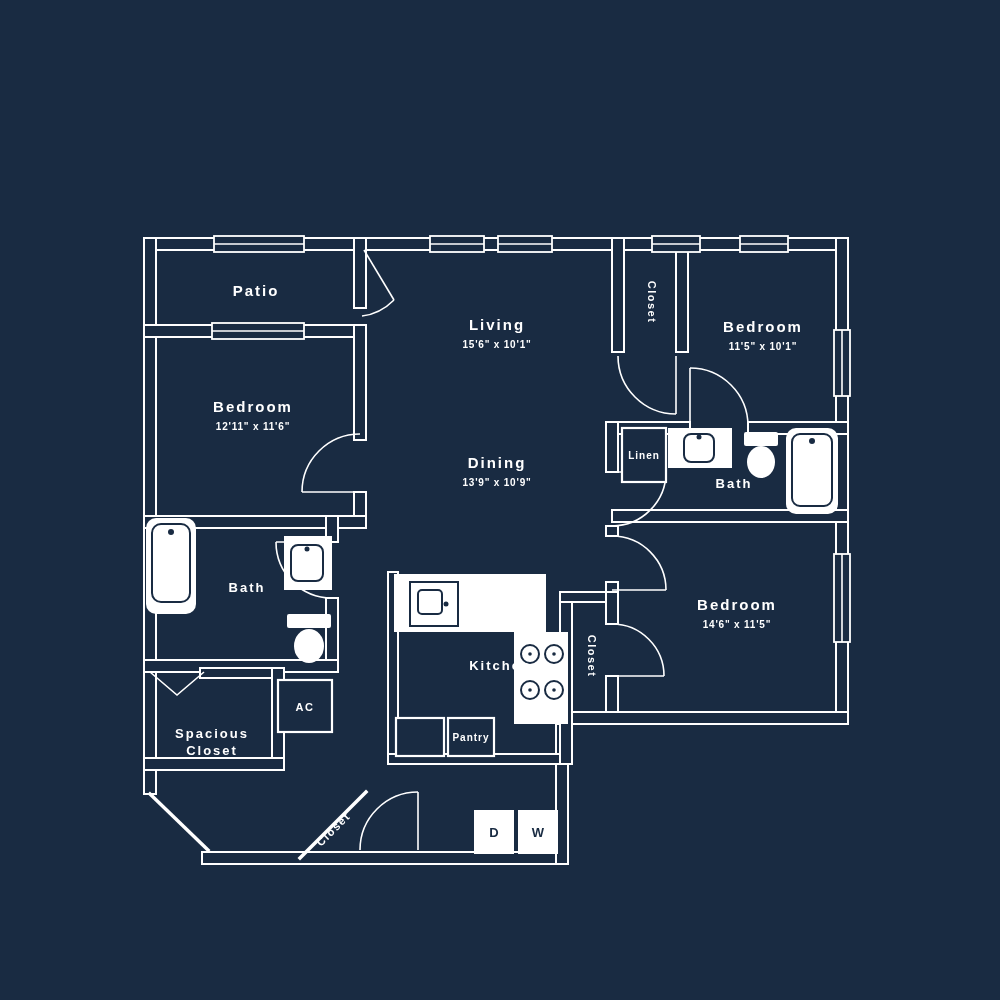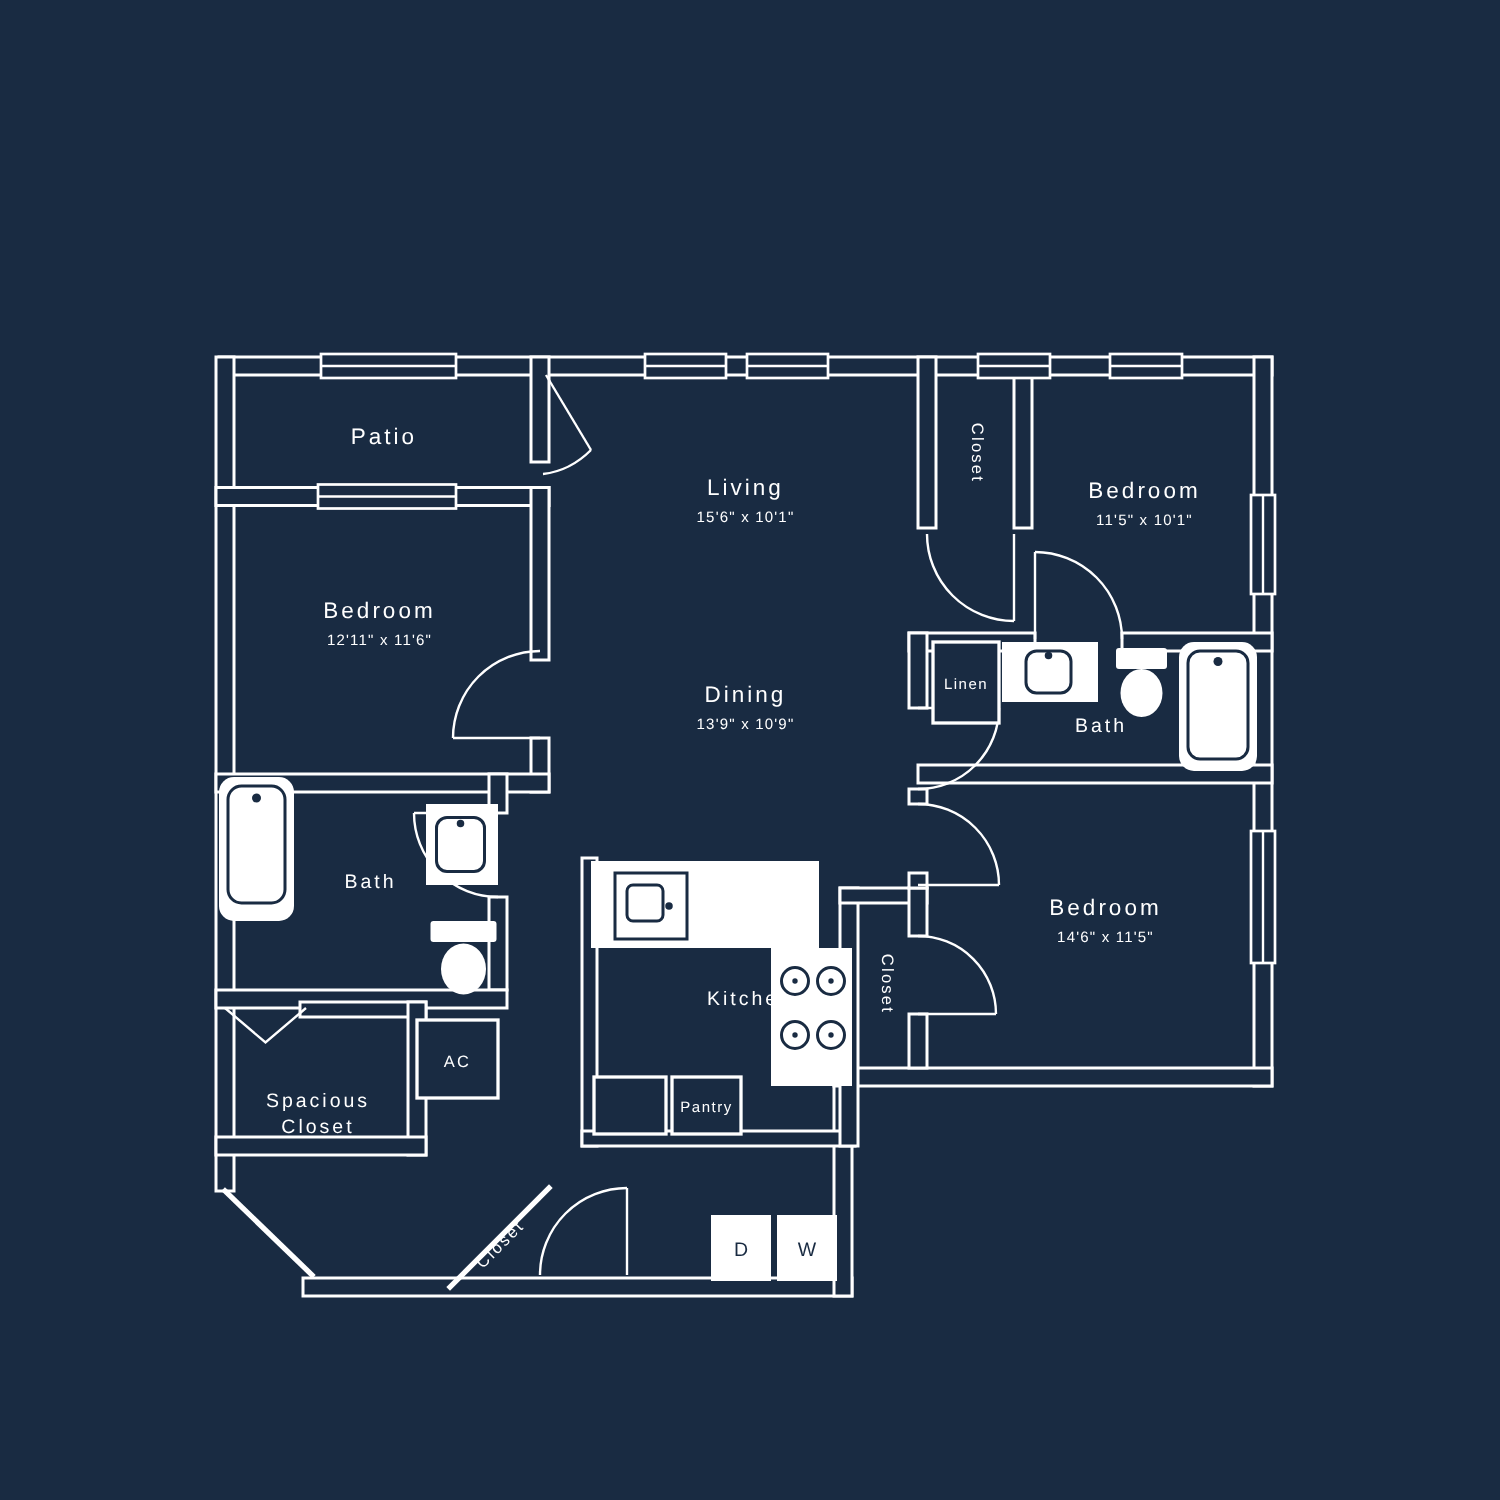--- a/index.html
+++ b/index.html
@@ -1,16 +1,16 @@
 <!DOCTYPE html>
 <html><head>
 <meta charset="utf-8">
 <style>
   html,body { margin:0; padding:0; background:#192B42; }
-  .canvas { position:relative; width:1000px; height:1000px; background:#8b5cf6; overflow:hidden; }
+  .canvas { position:relative; width:1000px; height:1000px; background:#8b5cf6; overflow:hidden;font-weight:bold; }
   svg { display:block; }
   .wall  { fill:#192B42; stroke:#FFFFFF; stroke-width:2; }
   .wline { stroke:#FFFFFF; stroke-width:3.5; fill:none; stroke-linecap:square; }
   .thin  { stroke:#FFFFFF; stroke-width:1.6; fill:none; }
   .winbox{ fill:#192B42; stroke:#FFFFFF; stroke-width:1.8; }
   .fixw  { fill:#FFFFFF; stroke:none; }
   .fixn  { fill:none; stroke:#192B42; stroke-width:2; }
   .dotn  { fill:#192B42; stroke:none; }
   .box   { fill:#192B42; stroke:#FFFFFF; stroke-width:2.2; }
   text   { font-family:"Liberation Sans", sans-serif; fill:#FFFFFF; }

